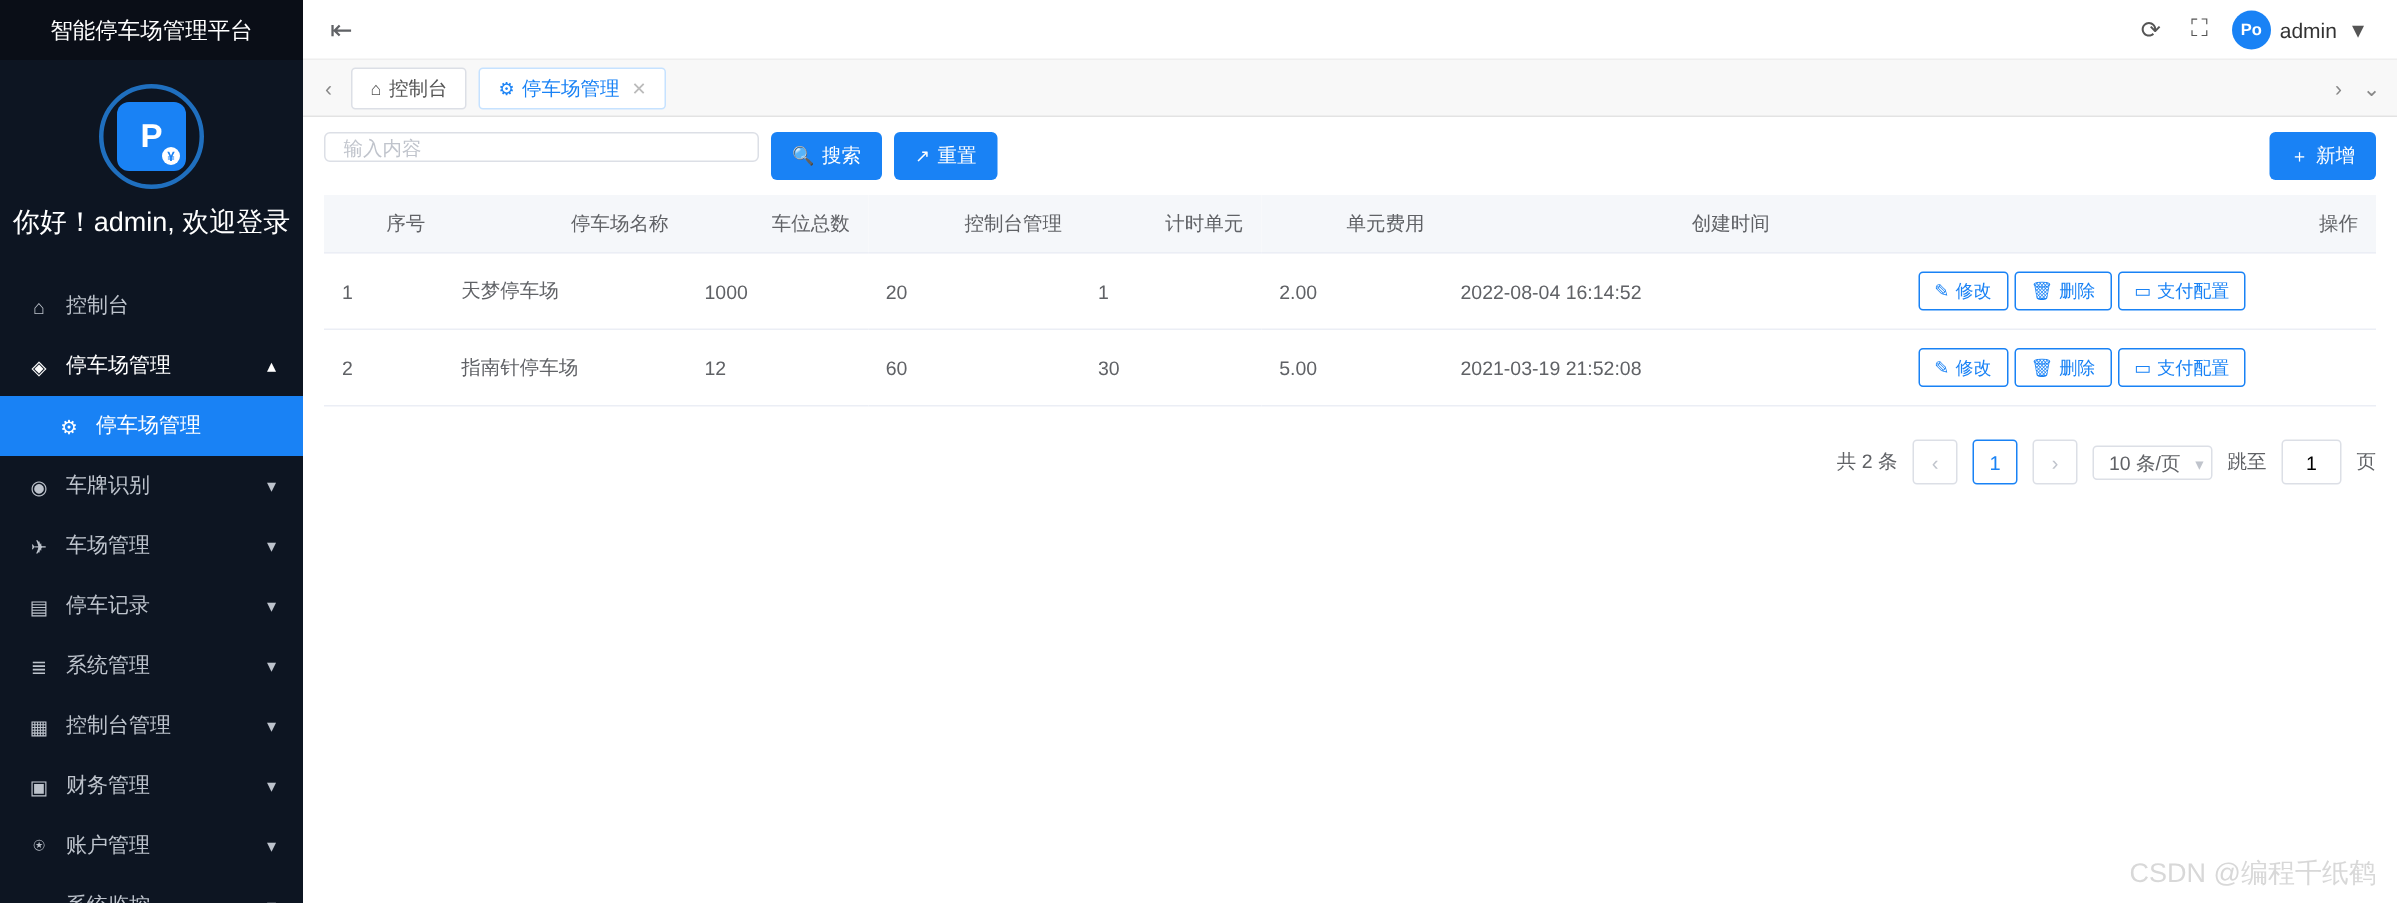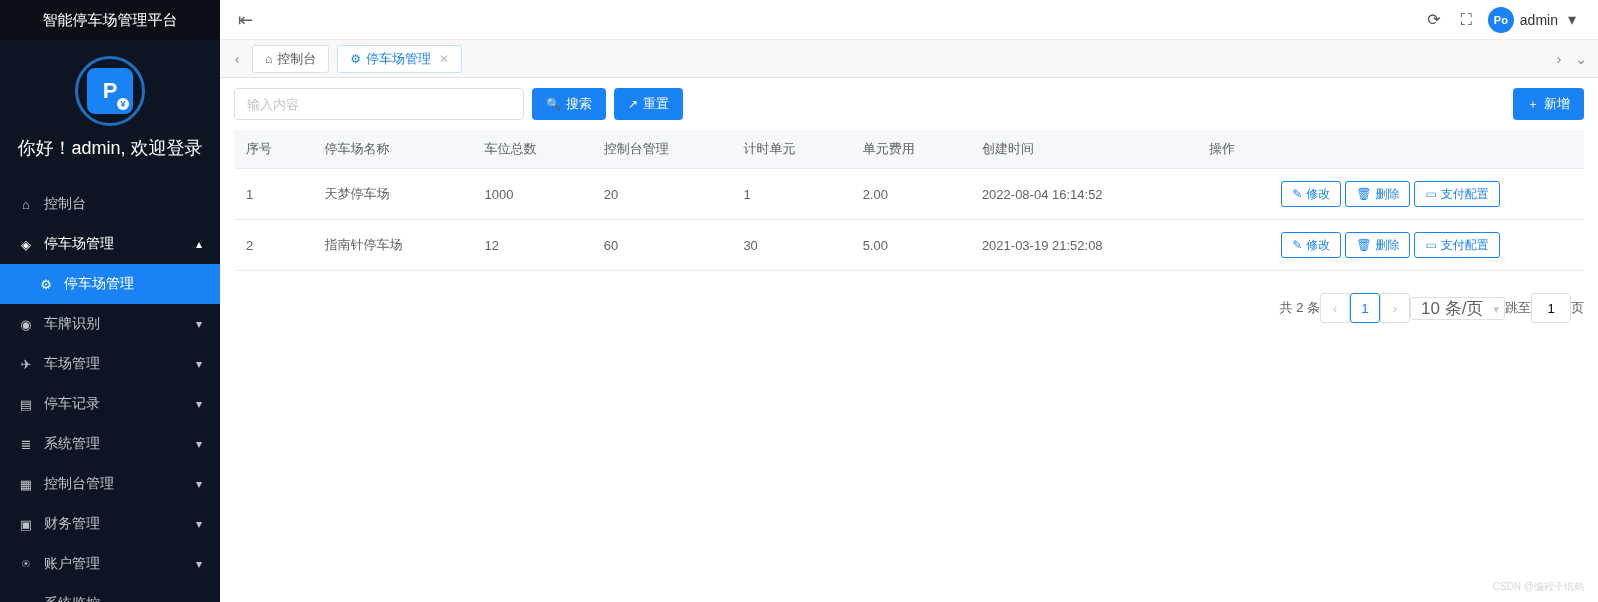--- a/index.html
+++ b/index.html
@@ -1,18 +1,18 @@
 <!DOCTYPE html>
 <html><head>
 <meta charset="utf-8">
 <style>
 * { margin: 0; padding: 0; box-sizing: border-box; }
 body { font-family: "Microsoft YaHei", Arial, sans-serif; font-size: 14px; color: #606266; background: #fff; }
 .layout { display: flex; width: 1598px; height: 602px; overflow: hidden; }
-.sidebar { width: 220px; background: #0d1522; color: #bdc3cc; display: flex; flex-direction: column; }
+.sidebar { width: 202px; background: #0d1522; color: #bdc3cc; display: flex; flex-direction: column; }
 .sidebar-header { height: 40px; display: flex; align-items: center; justify-content: center; font-size: 15px; color: #fff; background: #0a0e17; }
 .logo-wrap { display: flex; flex-direction: column; align-items: center; padding: 16px 0 10px; }
 .logo-circle { width: 70px; height: 70px; border-radius: 50%; border: 3px solid #1f6fbf; display:flex; align-items:center; justify-content:center; background:#0d1522; }
 .logo-inner { width: 46px; height: 46px; background: #1982f5; border-radius: 8px; display:flex; align-items:center; justify-content:center; color:#fff; font-weight:bold; font-size:22px; position:relative; }
 .logo-inner::after { content:"¥"; position:absolute; right:4px; bottom:4px; font-size:9px; background:#fff; color:#1982f5; border-radius:50%; width:12px; height:12px; display:flex; align-items:center; justify-content:center; }
 .welcome { color:#ffffff; font-size:18px; margin-top:10px; }
 .menu { margin-top: 14px; flex:1; overflow:hidden; }
 .menu-item, .submenu-item { display:flex; align-items:center; height:40px; padding: 0 18px; cursor:pointer; font-size:14px; color:#bdc3cc; position:relative; }
 .menu-item .chev { margin-left:auto; font-size:12px; }
 .menu-item.open { color:#fff; }
@@ -28,40 +28,40 @@
 .user-name { font-size:14px; color:#333; }
 .tabs { height:38px; background:#f8f8f8; border-bottom:1px solid #e3e3e3; display:flex; align-items:center; padding: 0 6px; }
 .tab-nav-btn { width:22px; height:30px; display:flex; align-items:center; justify-content:center; cursor:pointer; color:#888; }
 .tab-nav-btn.right { margin-left:auto; }
 .tab { height:28px; background:#fff; border:1px solid #dcdfe6; border-radius:3px; display:inline-flex; align-items:center; padding: 0 12px; margin: 0 4px; font-size:13px; cursor:pointer; color:#555; }
 .tab.active { color:#1982f5; border-color:#c6e2ff; }
 .tab .tab-icon { margin-right:5px; font-size:12px; }
 .tab .close { margin-left:8px; color:#bbb; font-size:12px; }
 .content { padding: 10px 14px; flex:1; }
 .toolbar { display:flex; gap:8px; margin-bottom:10px; }
-.input { width:290px; height:32px; border:1px solid #dcdfe6; border-radius:4px; padding:0 12px; font-size:13px; color:#606266; outline:none; }
+.input { width:290px; height:20px; border:1px solid #dcdfe6; border-radius:4px; padding:0 12px; font-size:13px; color:#606266; outline:none; }
 .input::placeholder { color:#c0c4cc; }
 .btn { height:32px; border:none; border-radius:4px; padding:0 14px; font-size:13px; color:#fff; cursor:pointer; display:inline-flex; align-items:center; gap:5px; }
 .btn-primary { background:#1982f5; }
 .btn-new { background:#1982f5; margin-left:auto; }
 .btn-icon { font-size:12px; }
 .table { width:100%; border-collapse:collapse; }
-.table th { background:#f5f7fa; text-align:left; padding:10px 12px; font-weight:500; font-size:13px; color:#606266; border-bottom:1px solid #ebeef5; }
-.table th.op-col { text-align:left; }
+.table th { background:#f5f7fa; text-align:right; padding:10px 12px; font-weight:500; font-size:13px; color:#606266; border-bottom:1px solid #ebeef5; }
+.table th.op-col { text-align:right; }
 .table td { padding:12px 12px; font-size:13px; color:#606266; border-bottom:1px solid #ebeef5; }
 .table td.op-cell { text-align:center; white-space:nowrap; }
 .mini-btn { height:26px; border:1px solid #1982f5; background:#fff; color:#1982f5; border-radius:3px; padding:0 10px; font-size:12px; cursor:pointer; display:inline-flex; align-items:center; gap:4px; margin:0 2px; }
-.pager { display:flex; align-items:center; gap:0; justify-content:flex-end; margin-top:22px; font-size:13px; color:#606266; }
+.pager { display:flex; align-items:center; gap:10px; justify-content:flex-end; margin-top:22px; font-size:13px; color:#606266; }
 .pg-btn { width:30px; height:30px; border:1px solid #dcdfe6; border-radius:3px; background:#fff; display:inline-flex; align-items:center; justify-content:center; cursor:pointer; color:#c0c4cc; }
 .pg-btn.cur { color:#1982f5; border-color:#1982f5; }
-.pg-select { height:23px; border:1px solid #dcdfe6; border-radius:3px; padding:0 20px 0 10px; font-size:17px; color:#606266; background:#fff; appearance:none; position:relative; }
+.pg-select { height:23px; border:1px solid #dcdfe6; border-radius:3px; padding:0 20px 0 10px; font-size:13px; color:#606266; background:#fff; appearance:none; position:relative; }
 .pg-select-wrap { position:relative; display:inline-flex; }
 .pg-select-wrap::after { content:"▾"; position:absolute; right:6px; top:6px; font-size:11px; color:#c0c4cc; pointer-events:none; }
 .pg-input { width:40px; height:30px; border:1px solid #dcdfe6; border-radius:3px; text-align:center; font-size:13px; }
-.watermark { position:fixed; right:14px; bottom:8px; color:#cfcfcf; font-size:10px; opacity:.8; }
+.watermark { position:fixed; right:14px; bottom:8px; color:#cfcfcf; font-size:18px; opacity:.8; }
 </style>
 </head>
 <body>
 
 <div class="layout">
   <aside class="sidebar">
     <div class="sidebar-header">智能停车场管理平台</div>
     <div class="logo-wrap">
       <div class="logo-circle">
         <div class="logo-inner">P</div>

